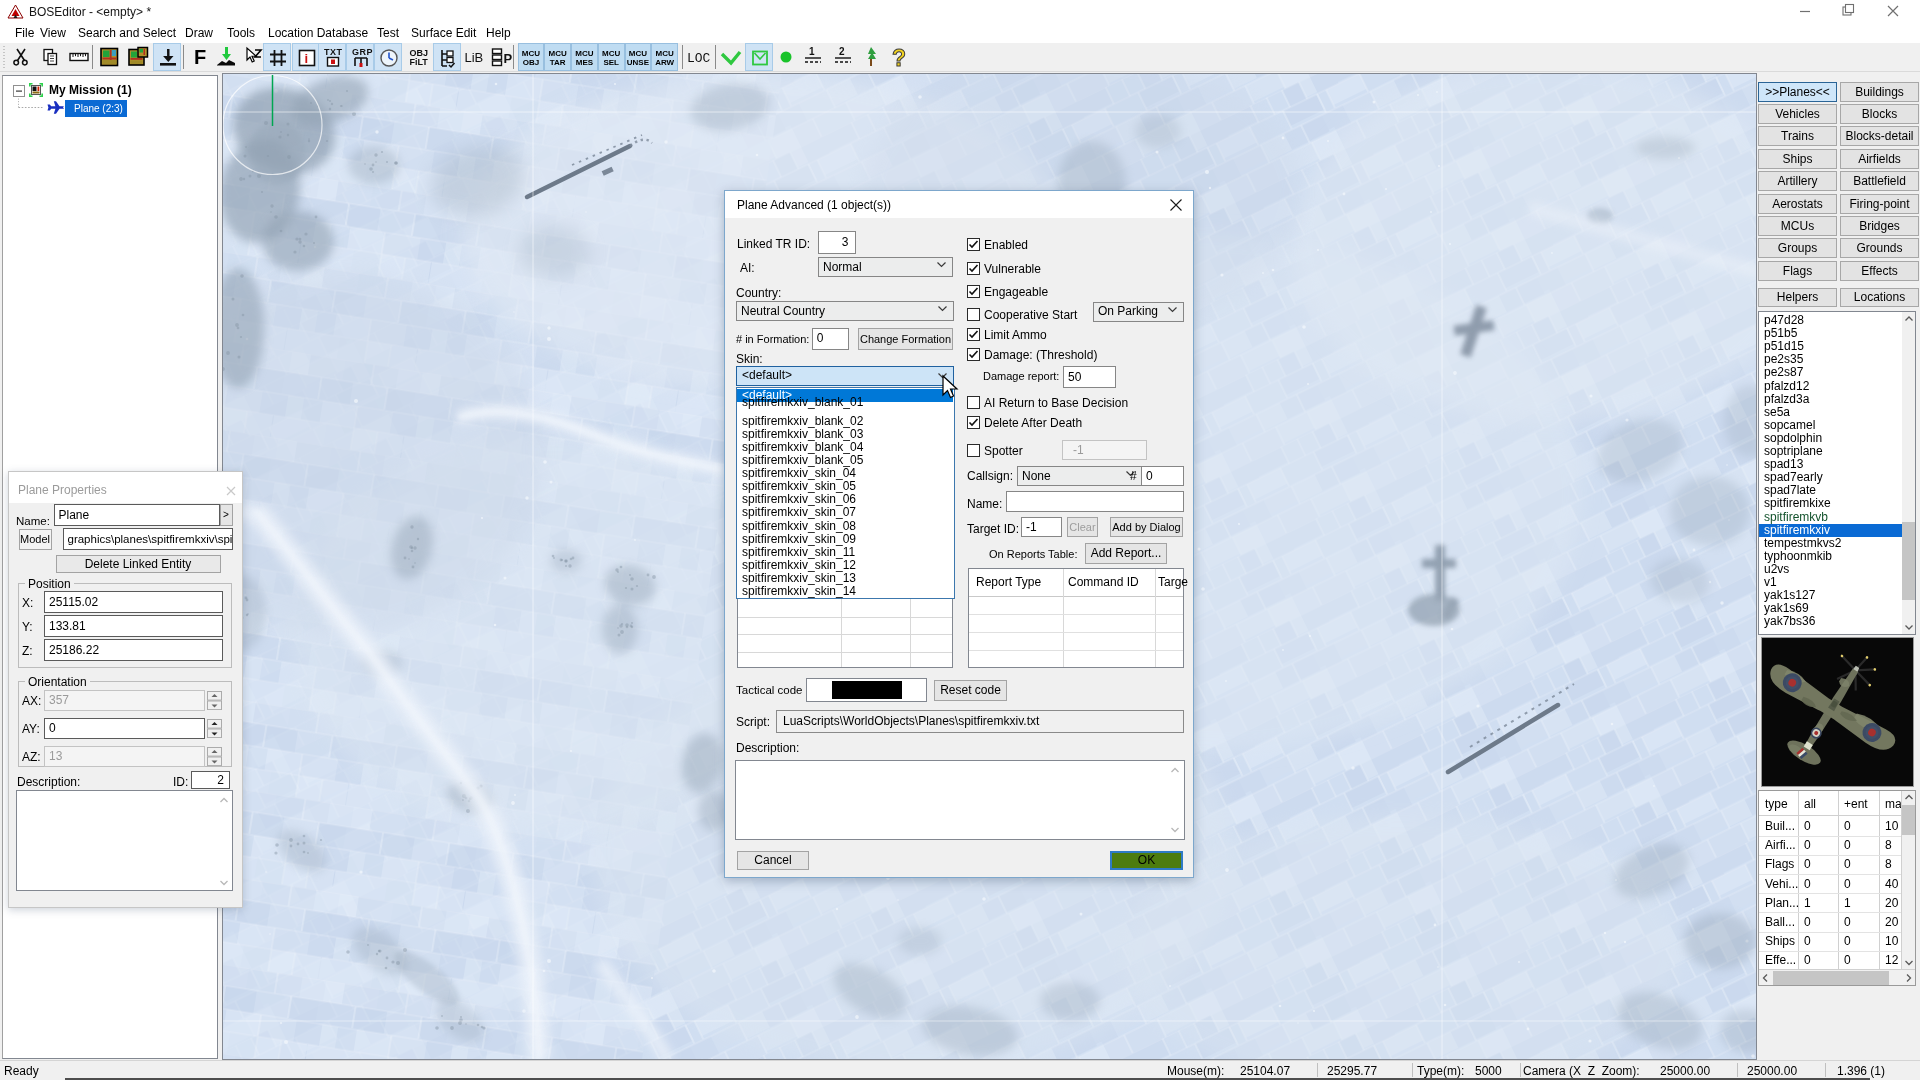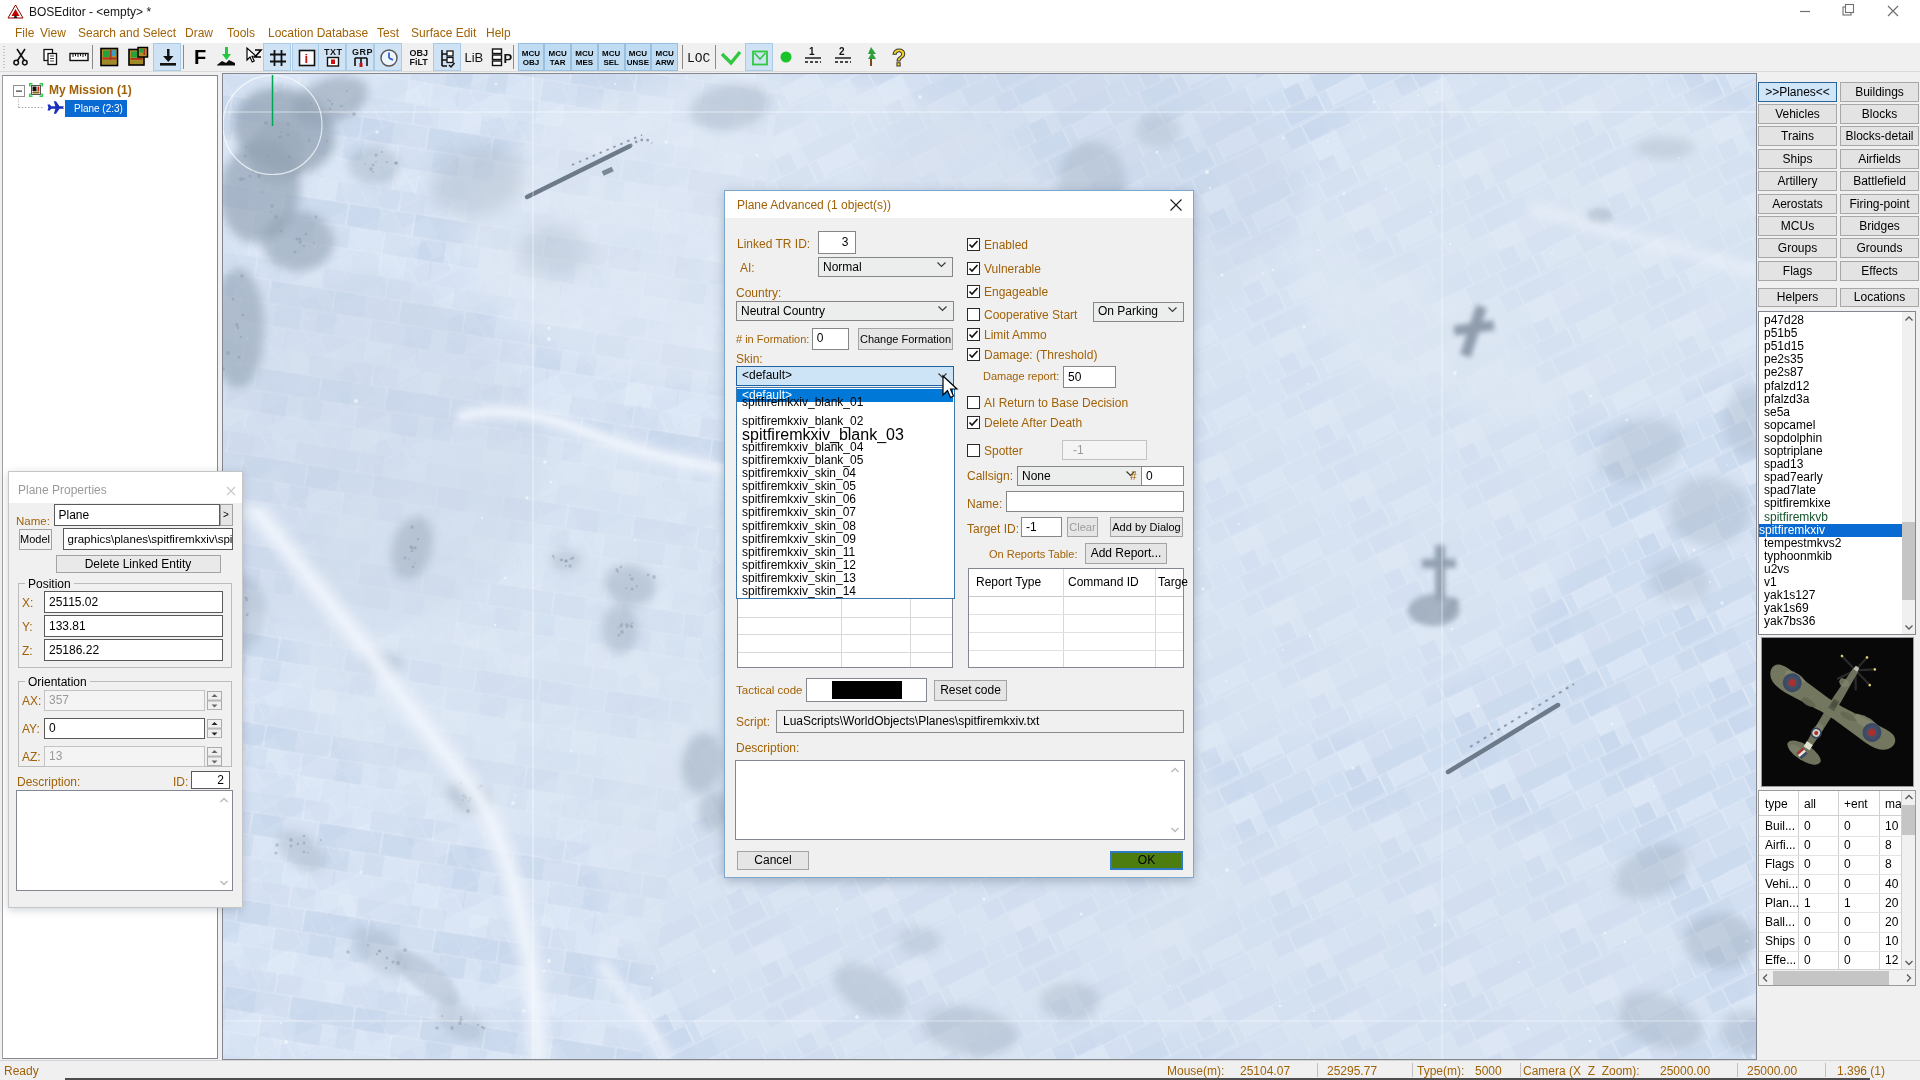--- a/index.html
+++ b/index.html
@@ -1,17 +1,17 @@
 <!DOCTYPE html>
 <html><head><meta charset="utf-8"><title>BOSEditor</title><style>
 *{margin:0;padding:0;box-sizing:border-box}
 html,body{width:1920px;height:1080px;overflow:hidden;background:#f0f0f0;
 font-family:"Liberation Sans",sans-serif;-webkit-font-smoothing:antialiased}
 .abs{position:absolute}
-.lbl{position:absolute;font-size:12px;color:#a16207;white-space:nowrap;line-height:14px}
+.lbl{position:absolute;font-size:12px;color:#000000;white-space:nowrap;line-height:14px}
 .glbl{position:absolute;font-size:12px;color:#8a8a8a;white-space:nowrap;line-height:14px}
 .tb{position:absolute;background:#fff;border:1px solid #868686;font-size:12px;color:#000;line-height:17px;padding-left:4px;white-space:nowrap;overflow:hidden}
 .tbg{position:absolute;background:#f4f4f4;border:1px solid #c3c3c3;font-size:12px;color:#9a9a9a;line-height:17px;padding-left:4px;white-space:nowrap;overflow:hidden}
 .dd{position:absolute;background:#eceded;border:1px solid #868686;font-size:12px;color:#000;padding-left:4px;white-space:nowrap;overflow:hidden}
 .dd svg,.ddb svg{position:absolute;right:5px;top:50%;margin-top:-3px}
 .btn{position:absolute;background:#e5e5e5;border:1px solid #a3a3a3;font-size:12px;color:#000;text-align:center;overflow:hidden;white-space:nowrap}
 .cb{position:absolute;width:13px;height:13px;background:#fff;border:1px solid #2a2a2a}
 .gb{position:absolute;border:1px solid #bcbcbc}
 .gbt{position:absolute;font-size:12px;background:#f0f0f0;padding:0 3px;white-space:nowrap}
 .ti{position:absolute;width:28px;height:28px;top:0}
@@ -695,21 +695,21 @@
 <div class="abs" style="left:5px;top:80.6px;font-size:12px;line-height:13px;color:#000">pfalzd3a</div>
 <div class="abs" style="left:5px;top:93.7px;font-size:12px;line-height:13px;color:#000">se5a</div>
 <div class="abs" style="left:5px;top:106.8px;font-size:12px;line-height:13px;color:#000">sopcamel</div>
 <div class="abs" style="left:5px;top:119.89999999999999px;font-size:12px;line-height:13px;color:#000">sopdolphin</div>
 <div class="abs" style="left:5px;top:133.0px;font-size:12px;line-height:13px;color:#000">soptriplane</div>
 <div class="abs" style="left:5px;top:146.1px;font-size:12px;line-height:13px;color:#000">spad13</div>
 <div class="abs" style="left:5px;top:159.2px;font-size:12px;line-height:13px;color:#000">spad7early</div>
 <div class="abs" style="left:5px;top:172.29999999999998px;font-size:12px;line-height:13px;color:#000">spad7late</div>
 <div class="abs" style="left:5px;top:185.4px;font-size:12px;line-height:13px;color:#000">spitfiremkixe</div>
 <div class="abs" style="left:5px;top:198.5px;font-size:12px;line-height:13px;color:#14532d">spitfiremkvb</div>
-<div class="abs" style="left:0;top:211.6px;width:143px;height:13.1px;background:#0a6ad4;color:#fff;font-size:12px;line-height:13px;">spitfiremkxiv</div>
+<div class="abs" style="left:0;top:211.6px;width:143px;height:13.1px;background:#0a6ad4;color:#fff;font-size:12px;line-height:13px;padding-left:5px">spitfiremkxiv</div>
 <div class="abs" style="left:5px;top:224.7px;font-size:12px;line-height:13px;color:#000">tempestmkvs2</div>
 <div class="abs" style="left:5px;top:237.79999999999998px;font-size:12px;line-height:13px;color:#000">typhoonmkib</div>
 <div class="abs" style="left:5px;top:250.9px;font-size:12px;line-height:13px;color:#000">u2vs</div>
 <div class="abs" style="left:5px;top:264.0px;font-size:12px;line-height:13px;color:#000">v1</div>
 <div class="abs" style="left:5px;top:277.09999999999997px;font-size:12px;line-height:13px;color:#000">yak1s127</div>
 <div class="abs" style="left:5px;top:290.2px;font-size:12px;line-height:13px;color:#000">yak1s69</div>
 <div class="abs" style="left:5px;top:303.3px;font-size:12px;line-height:13px;color:#000">yak7bs36</div>
 <div class="abs" style="left:143px;top:0;width:14px;height:322px;background:#f0f0f0"><svg width="14" height="322">
         <path d="M3.5 8.5 L7 5 L10.5 8.5" class="chev"></path>
         <rect x="0" y="210" width="14" height="78" fill="#c5c5c5"></rect>
@@ -1001,21 +1001,21 @@
     </div>
 <div class="btn" style="left:12px;top:660px;width:72px;height:19px;line-height:17px">Cancel</div>
 <div class="btn" style="left:385px;top:660px;width:73px;height:19px;line-height:15px;border:2px solid #2f7ac5;background:#4d7c0f">OK</div>
 <div class="abs" style="left:11px;top:175.4px;width:217.5px;height:19.5px;background:#cde4f7;border:1px solid #20619f;font-size:12px;line-height:17px;padding-left:5px">&lt;default&gt;<svg style="position:absolute;right:6px;top:6px" width="9" height="6">
         <path d="M0.5 0.5 L4.5 4.5 L8.5 0.5" stroke="#3a3a3a" stroke-width="1.2" fill="none"></path>
       </svg></div>
 <div class="abs" style="left:11px;top:195.5px;width:219px;height:212px;background:#fff;border:1.5px solid #3c77ad;z-index:5">
 <div class="abs" style="left:0;top:1.0px;width:216px;height:13.1px;background:#0078d7;color:#fff;font-size:12px;line-height:13px;padding-left:5px">&lt;default&gt;</div>
 <div class="abs" style="left:5px;top:8px;font-size:12px;line-height:13px">spitfiremkxiv_blank_01</div>
 <div class="abs" style="left:5px;top:27.2px;font-size:12px;line-height:13px">spitfiremkxiv_blank_02</div>
-<div class="abs" style="left:5px;top:40.3px;font-size:16px;line-height:13px">spitfiremkxiv_blank_03</div>
+<div class="abs" style="left:5px;top:40.3px;font-size:12px;line-height:13px">spitfiremkxiv_blank_03</div>
 <div class="abs" style="left:5px;top:53.4px;font-size:12px;line-height:13px">spitfiremkxiv_blank_04</div>
 <div class="abs" style="left:5px;top:66.5px;font-size:12px;line-height:13px">spitfiremkxiv_blank_05</div>
 <div class="abs" style="left:5px;top:79.6px;font-size:12px;line-height:13px">spitfiremkxiv_skin_04</div>
 <div class="abs" style="left:5px;top:92.7px;font-size:12px;line-height:13px">spitfiremkxiv_skin_05</div>
 <div class="abs" style="left:5px;top:105.8px;font-size:12px;line-height:13px">spitfiremkxiv_skin_06</div>
 <div class="abs" style="left:5px;top:118.89999999999999px;font-size:12px;line-height:13px">spitfiremkxiv_skin_07</div>
 <div class="abs" style="left:5px;top:132.0px;font-size:12px;line-height:13px">spitfiremkxiv_skin_08</div>
 <div class="abs" style="left:5px;top:145.1px;font-size:12px;line-height:13px">spitfiremkxiv_skin_09</div>
 <div class="abs" style="left:5px;top:158.2px;font-size:12px;line-height:13px">spitfiremkxiv_skin_11</div>
 <div class="abs" style="left:5px;top:171.29999999999998px;font-size:12px;line-height:13px">spitfiremkxiv_skin_12</div>

